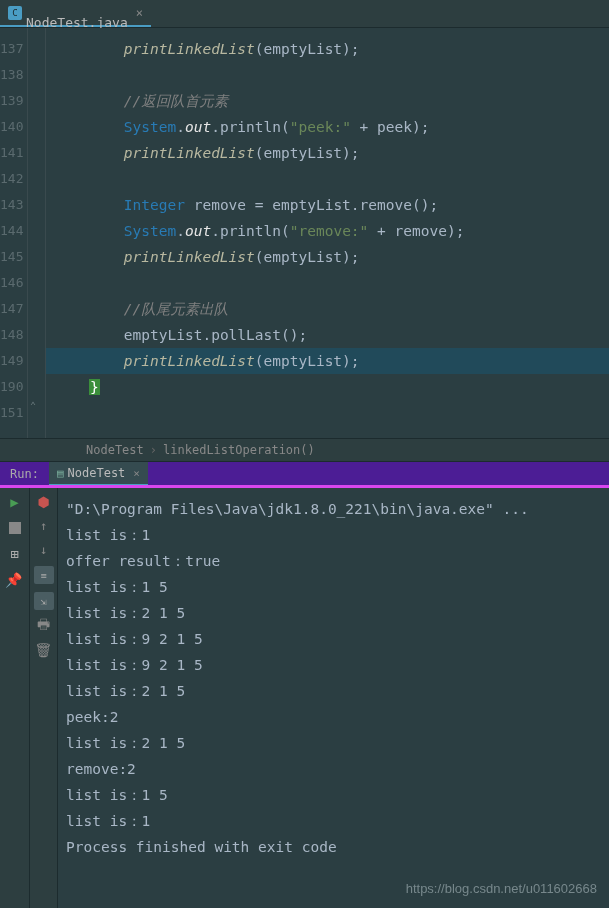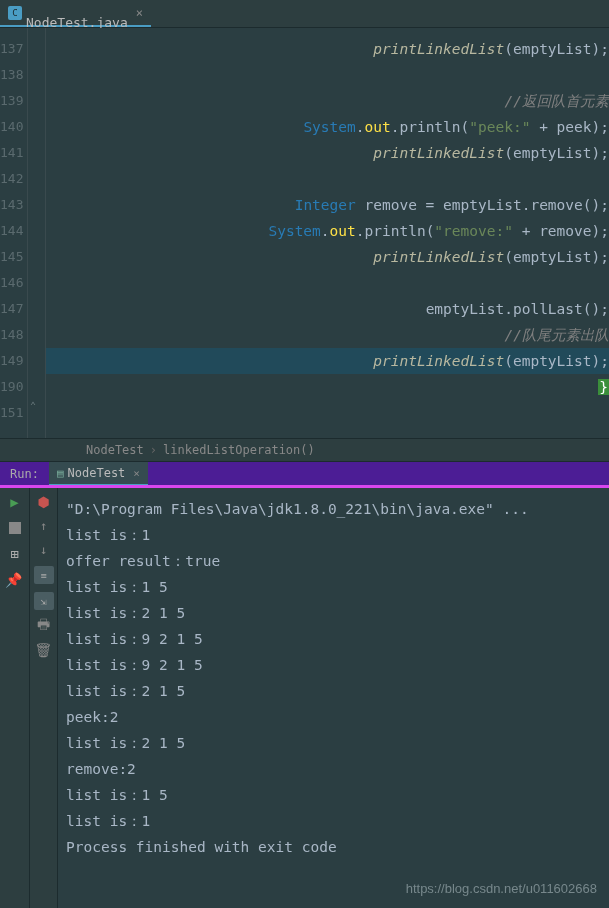--- a/index.html
+++ b/index.html
@@ -64,25 +64,25 @@
   position: relative;
 }
 .code-area {
   flex: 1;
   padding-top: 8px;
   padding-left: 8px;
   line-height: 26px;
   font-size: 14.5px;
   overflow: hidden;
 }
-.line { white-space: pre; text-align: right; }
+.line { white-space: pre; }
 .line.hl { background: #214a5a; margin-left: -8px; padding-left: 8px; }
 .cls { color: #287bb5; }
 .method-i { color: #b8b8a0; font-style: italic; }
-.static-i { color: #fde047; }
+.static-i { color: #e5e5e5; font-style: italic; }
 .str { color: #6a8759; }
 .comment { color: #808080; font-style: italic; }
 .punct { color: #a9b7c6; }
 .paren { color: #a9b7c6; }
 .brace-hl { background: #3b8e3b; color: #fff; padding: 0 1px; }
 .breadcrumb {
   background: #2d3e40;
   height: 24px;
   display: flex;
   align-items: center;
@@ -207,22 +207,22 @@
     <div class="line">        <span class="method-i">printLinkedList</span><span class="paren">(</span><span>emptyList</span><span class="paren">)</span><span class="punct">;</span></div>
     <div class="line"> </div>
     <div class="line">        <span class="comment">//返回队首元素</span></div>
     <div class="line">        <span class="cls">System</span>.<span class="static-i">out</span>.<span>println</span><span class="paren">(</span><span class="str">"peek:"</span> + <span>peek</span><span class="paren">)</span><span class="punct">;</span></div>
     <div class="line">        <span class="method-i">printLinkedList</span><span class="paren">(</span><span>emptyList</span><span class="paren">)</span><span class="punct">;</span></div>
     <div class="line"> </div>
     <div class="line">        <span class="cls">Integer</span> <span>remove</span> = <span>emptyList</span>.<span>remove</span><span class="paren">()</span><span class="punct">;</span></div>
     <div class="line">        <span class="cls">System</span>.<span class="static-i">out</span>.<span>println</span><span class="paren">(</span><span class="str">"remove:"</span> + <span>remove</span><span class="paren">)</span><span class="punct">;</span></div>
     <div class="line">        <span class="method-i">printLinkedList</span><span class="paren">(</span><span>emptyList</span><span class="paren">)</span><span class="punct">;</span></div>
     <div class="line"> </div>
+    <div class="line">        <span class="comment">//队尾元素出队</span></div>
     <div class="line">        <span>emptyList</span>.<span>pollLast</span><span class="paren">()</span><span class="punct">;</span></div>
-    <div class="line">        <span class="comment">//队尾元素出队</span></div>
     <div class="line hl">        <span class="method-i">printLinkedList</span><span class="paren">(</span><span>emptyList</span><span class="paren">)</span><span class="punct">;</span></div>
     <div class="line">    <span class="brace-hl">}</span></div>
   </div>
 </div>
 
 <div class="breadcrumb">
   <span class="crumb">NodeTest</span>
   <span class="crumb-sep">›</span>
   <span class="crumb">linkedListOperation()</span>
 </div>

